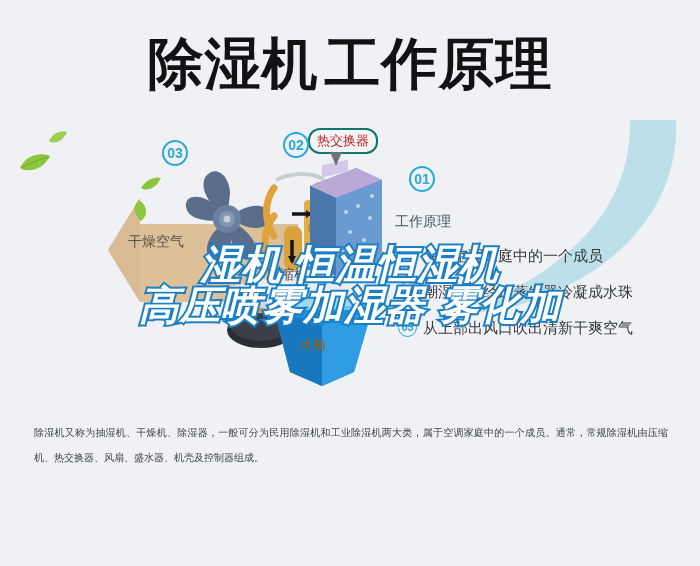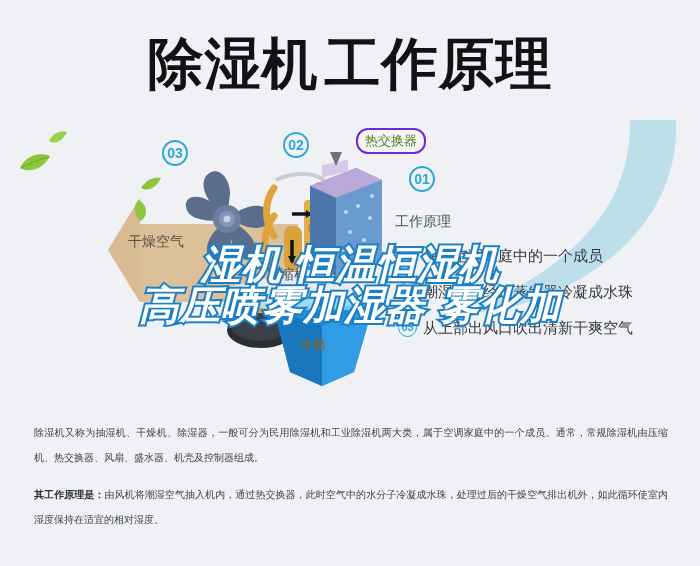--- a/index.html
+++ b/index.html
@@ -86,28 +86,27 @@
     white-space: nowrap;
   }
   #lbl-dry { top: 95px; left: 128px; color: #5a5243; margin-top: 20px; }
   #lbl-humid { top: 95px; left: 395px; color: #3f5560; }
   #lbl-tank { top: 218px; left: 300px; color: #a16207; font-size: 13px; }
   #lbl-comp { top: 148px; left: 266px; color: #4b5055; font-size: 14px; }
 
   .callout {
     position: absolute;
     top: 10px; left: 308px;
-    border: 2px solid #6d28d9;
+    border: 2px solid #0f766e;
     border-radius: 12px;
     background: #f3f4f6;
     padding: 2px 7px;
     font-size: 13px;
-    color: #4d7c0f;
-    white-space: nowrap;
-    margin-left: 48px;
+    color: #b91c1c;
+    white-space: nowrap;
   }
   .callout-tail {
     position: absolute;
     top: 34px; left: 330px;
     width: 0; height: 0;
     border-left: 6px solid transparent;
     border-right: 6px solid transparent;
     border-top: 14px solid #6f7478;
   }
 
@@ -299,16 +298,15 @@
     </div>
   </div>
 
   <div class="overlay">
     <div class="overlay-line">湿机 恒温恒湿机</div>
     <div class="overlay-line">高压喷雾加湿器 雾化加</div>
   </div>
 
   <div class="copy">
     <p>除湿机又称为抽湿机、干燥机、除湿器，一般可分为民用除湿机和工业除湿机两大类，属于空调家庭中的一个成员。通常，常规除湿机由压缩机、热交换器、风扇、盛水器、机壳及控制器组成。</p>
-    <p><b>其工作原理是：</b><span>由风机将潮湿空气抽入机内，通过热交换器，此时空气中的水分子冷凝成水珠，处理过后的干燥空气排出机外，如此循环使室内湿度保持在适宜的相对湿度。</span></p>
   </div>
 
 </div>
 
 </body></html>

